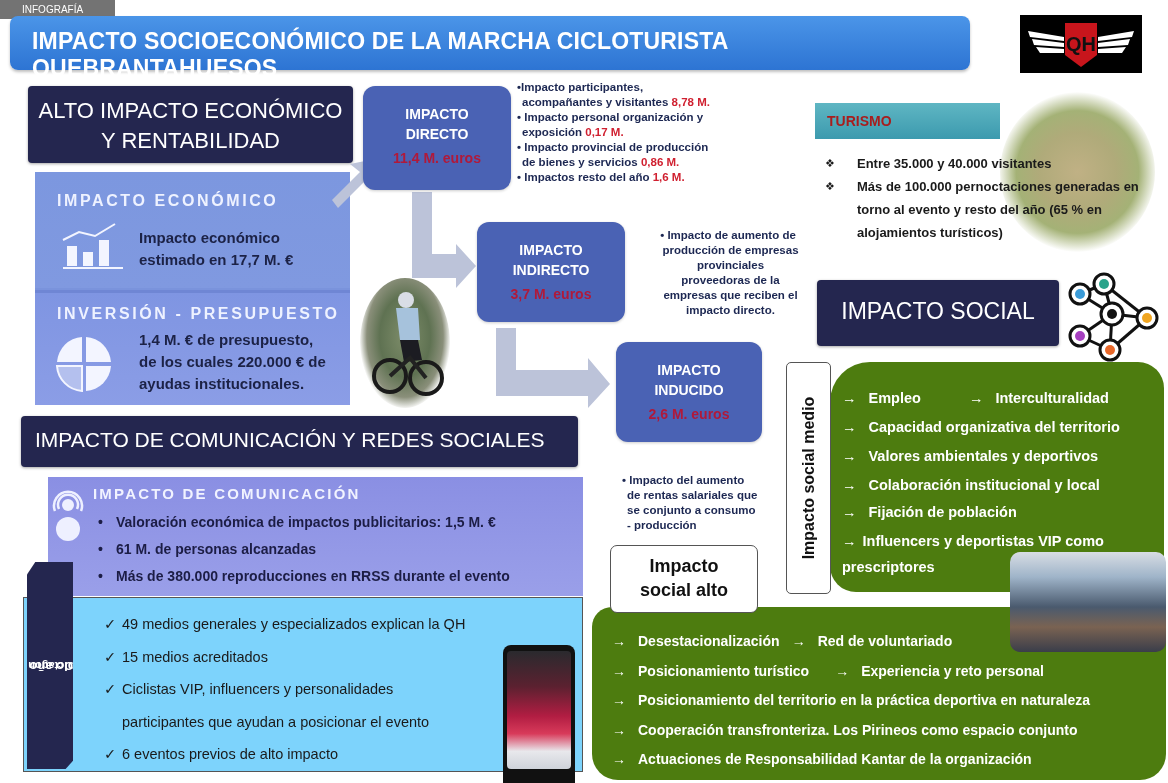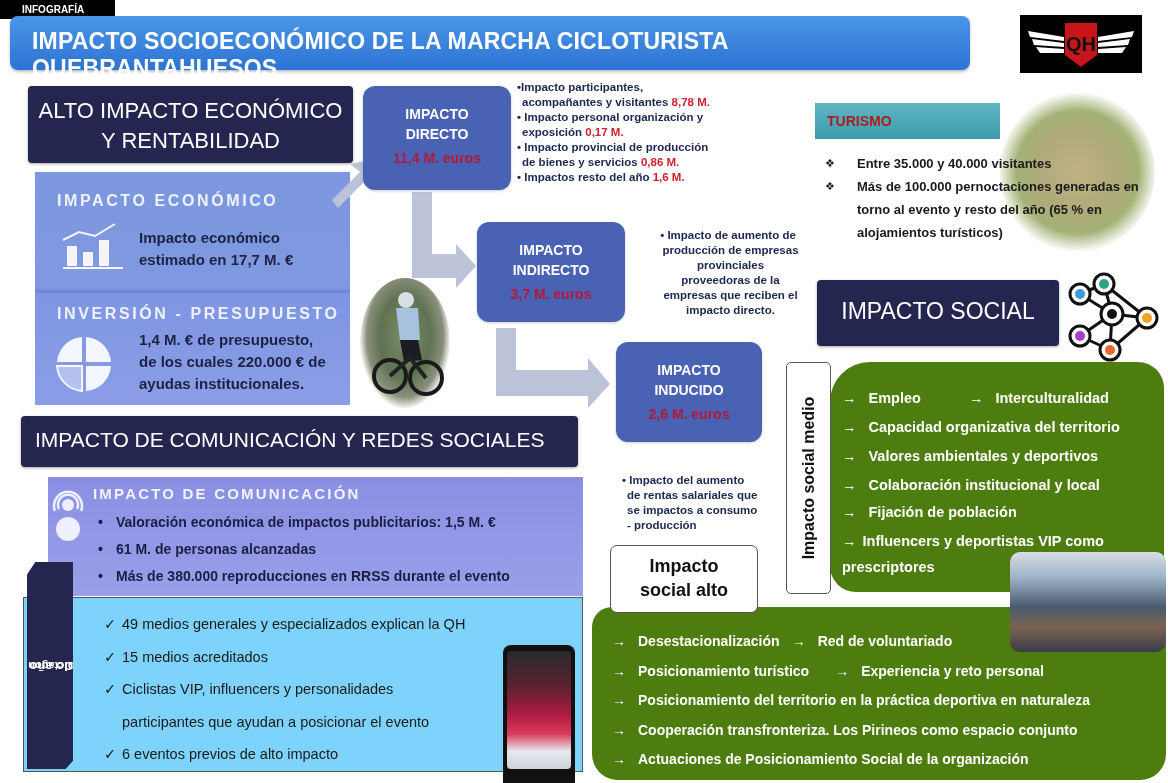--- a/index.html
+++ b/index.html
@@ -1,21 +1,21 @@
 <!DOCTYPE html>
 <html><head>
 <meta charset="utf-8">
 <style>
   * { box-sizing: border-box; margin: 0; padding: 0; }
   html, body { width: 1168px; height: 783px; overflow: hidden; background: #ffffff; }
   body { position: relative; font-family: "Liberation Sans", "DejaVu Sans", sans-serif; color: #1c1c2e; }
   .abs { position: absolute; }
 
   
-  .tag { left: 0; top: 0; width: 115px; height: 19px; background: #000000; color: #fff; font-size: 10px; font-weight: bold; padding: 4px 0 0 22px; }
+  .tag { left: 0; top: 0; width: 115px; height: 19px; background: #737373; color: #fff; font-size: 10px; font-weight: normal; padding: 4px 0 0 22px; }
   .title-bar { left: 10px; top: 16px; width: 960px; height: 54px; border-radius: 8px;
     background: linear-gradient(#4b95e8, #2d74d3); box-shadow: 0 2px 3px rgba(0,0,0,0.25);
     color: #fff; font-size: 23px; font-weight: bold; padding: 12px 0 0 22px; letter-spacing: 0.2px; }
   .logo { left: 1020px; top: 15px; width: 122px; height: 58px; background: #000; }
 
   .navy-box { background: #24264f; color: #fff; border-radius: 4px; box-shadow: 0 1px 3px rgba(0,0,0,0.35); }
   .sec1-title { left: 28px; top: 86px; width: 325px; height: 77px; font-size: 22px; text-align: center; padding-top: 10px; line-height: 30px; }
 
   .econ-panel { left: 35px; top: 172px; width: 315px; height: 233px; background: #7a93dc; }
   .econ-panel .row { position: absolute; left: 0; width: 100%; }
@@ -192,21 +192,21 @@
 </div>
 
 <div class="abs blue-box" style="left:616px;top:342px;width:146px;height:100px;padding-top:18px;">
   <div class="t">IMPACTO</div>
   <div class="t">INDUCIDO</div>
   <div class="v">2,6 M. euros</div>
 </div>
 <div class="abs bullet-list" style="left:622px;top:473px;width:160px;">
   <div>• Impacto del aumento</div>
   <div style="padding-left:5px">de rentas salariales que</div>
-  <div style="padding-left:5px">se impactos a consumo</div>
+  <div style="padding-left:5px">se conjunto a consumo</div>
   <div style="padding-left:5px">- producción</div>
 </div>
 
 <div class="abs turismo-photo"></div>
 <div class="abs turismo-head">TURISMO</div>
 <ul class="abs turismo-list">
   <li>Entre 35.000 y 40.000 visitantes</li>
   <li>Más de 100.000 pernoctaciones generadas en torno al evento y resto del año (65 % en alojamientos turísticos)</li>
 </ul>
 
@@ -252,21 +252,21 @@
 <div class="abs medio-label">
     <span>Impacto social medio</span>
   </div>
 
 <div class="abs maroon alto-panel">
   <div class="alto-items">
     <div><span class="arrow">→</span><span>Desestacionalización</span><span style="display:inline-block;width:12px"></span><span class="arrow">→</span><span>Red de voluntariado</span></div>
     <div><span class="arrow">→</span><span>Posicionamiento turístico</span><span style="display:inline-block;width:26px"></span><span class="arrow">→</span><span>Experiencia y reto personal</span></div>
     <div><span class="arrow">→</span><span>Posicionamiento del territorio en la práctica deportiva en naturaleza</span></div>
     <div><span class="arrow">→</span><span>Cooperación transfronteriza. Los Pirineos como espacio conjunto</span></div>
-    <div><span class="arrow">→</span><span>Actuaciones de Posicionamiento Social de la organización</span></div>
+    <div><span class="arrow">→</span><span>Actuaciones de Responsabilidad Kantar de la organización</span></div>
   </div>
 </div>
 <div class="abs alto-label">
   <div>Impacto</div>
   <div>social alto</div>
 </div>
 <div class="abs crowd-photo"></div>
 
 <div class="abs navy-box sec2-title">IMPACTO DE COMUNICACIÓN Y REDES SOCIALES</div>
 <div class="abs comm-panel">

